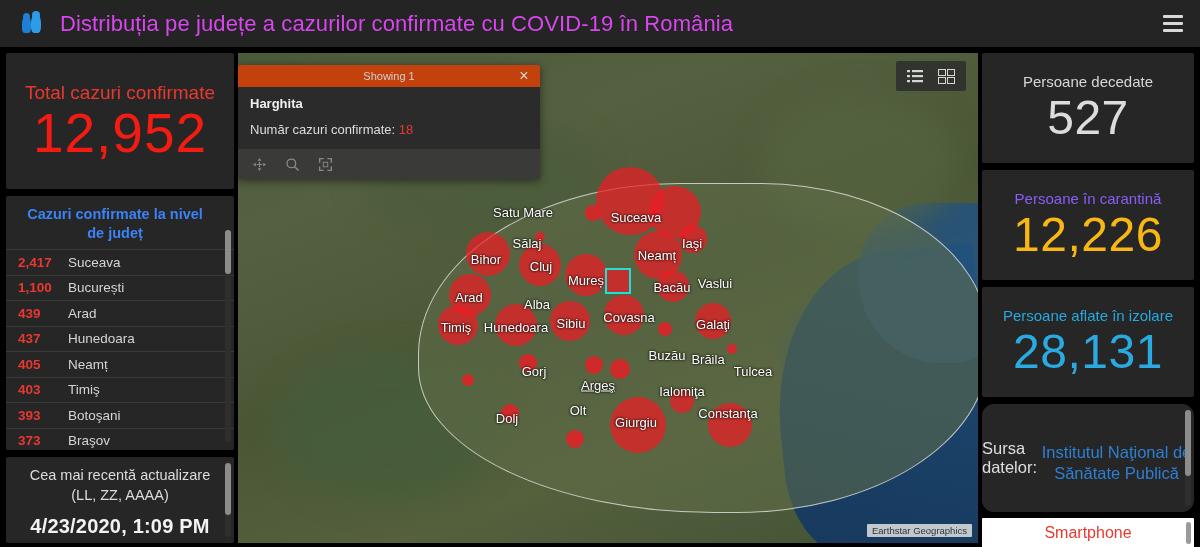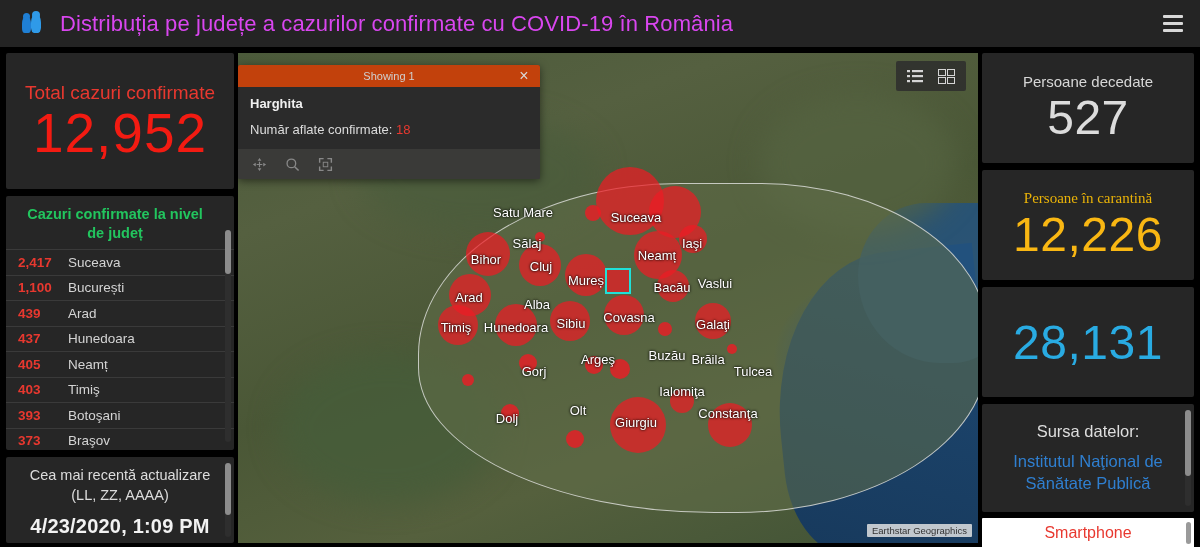--- a/index.html
+++ b/index.html
@@ -48,21 +48,21 @@
     display: flex; flex-direction: column; align-items: center; justify-content: center;
   }
   .total-label { color: #e8382f; font-size: 19px; margin-bottom: 2px; }
   .total-value { color: #f31b12; font-size: 55px; font-weight: 400; line-height: 1.0; letter-spacing: 1px;}
 
   .list-panel {
     margin-top: 7px; height: 254px; width: 228px; border-radius: 2px;
     overflow: hidden; position: relative;
   }
   .list-title {
-    color: #22c55e; font-size: 14.5px; font-weight: bold; text-align: center;
+    color: #3b82f6; font-size: 14.5px; font-weight: bold; text-align: center;
     padding: 9px 26px 7px 16px; line-height: 1.28;
   }
   .list-rows { position: relative; }
   .list-row {
     height: 25.5px; display: flex; align-items: center;
     border-top: 1px solid #3a3a3a; padding-left: 12px;
     font-size: 13.5px;
   }
   .row-count { color: #e8382f; font-weight: bold; min-width: 44px; }
   .row-name { color: #d4d4d4; margin-left: 6px; }
@@ -172,29 +172,29 @@
   .stat-panel {
     width: 212px; border-radius: 2px; background:#262626;
     display: flex; flex-direction: column; align-items: center; justify-content: center;
   }
   .stat-label { font-size: 15px; }
   .stat-value { font-size: 48px; line-height: 1.05; letter-spacing: .5px; margin-top: 3px;}
   .p-dead { height: 110px; }
   .p-dead .stat-label { color: #d7d7d7; }
   .p-dead .stat-value { color: #dcdcdc; }
   .p-quar { height: 110px; margin-top: 7px; }
-  .p-quar .stat-label { color: #eab308; font-family: Liberation Serif, serif; }
+  .p-quar .stat-label { color: #8b5cf6; }
   .p-quar .stat-value { color: #f9b713; }
   .p-isol { height: 110px; margin-top: 7px; }
   .p-isol .stat-label { color: #26a9e0; }
   .p-isol .stat-value { color: #29abe2; }
 
   .source-panel {
-    height: 108px; margin-top: 7px; width: 212px; border-radius: 2px; background:#262626;
-    display: flex; flex-direction: column; align-items: center; justify-content: center;
+    height: 108px; margin-top: 7px; width: 212px; border-radius: 12px; background:#262626;
+    display: flex; flex-direction: row; align-items: center; justify-content: center;
     position: relative; overflow:hidden;
   }
   .source-label { color: #dedede; font-size: 16.5px; }
   .source-link {
     color: #2f7fd0; font-size: 16.5px; text-align: center; margin-top: 10px;
     line-height: 1.28; cursor: pointer;
   }
   .source-panel .scrollbar { top: 6px; height: 96px; right: 3px; }
   .source-panel .thumb { height: 66px; }
 
@@ -335,21 +335,21 @@
         <div class="mlabel" style="left: 477px; top: 230px;">Vaslui</div>
         <div class="mlabel" style="left: 434px; top: 234px;">Bacău</div>
         <div class="mlabel" style="left: 231px; top: 244px;">Arad</div>
         <div class="mlabel" style="left: 299px; top: 251px;">Alba</div>
         <div class="mlabel" style="left: 218px; top: 274px;">Timiş</div>
         <div class="mlabel" style="left: 278px; top: 274px;">Hunedoara</div>
         <div class="mlabel" style="left: 333px; top: 270px;">Sibiu</div>
         <div class="mlabel" style="left: 391px; top: 264px;">Covasna</div>
         <div class="mlabel" style="left: 475px; top: 271px;">Galaţi</div>
         <div class="mlabel" style="left: 296px; top: 318px;">Gorj</div>
-        <div class="mlabel" style="left: 360px; top: 306px;">Argeş</div>
+        <div class="mlabel" style="left: 360px; top: 332px; text-decoration: underline;">Argeş</div>
         <div class="mlabel" style="left: 429px; top: 302px;">Buzău</div>
         <div class="mlabel" style="left: 470px; top: 306px; text-align: center;">Brăila</div>
         <div class="mlabel" style="left: 515px; top: 318px;">Tulcea</div>
         <div class="mlabel" style="left: 444px; top: 338px;">Ialomiţa</div>
         <div class="mlabel" style="left: 269px; top: 365px;">Dolj</div>
         <div class="mlabel" style="left: 340px; top: 357px;">Olt</div>
         <div class="mlabel" style="left: 398px; top: 369px;">Giurgiu</div>
         <div class="mlabel" style="left: 490px; top: 360px;">Constanţa</div>
       </div>
     <div class="sel-box" id="sel-box" style="left: 380px; top: 228px; border-color: rgb(31, 224, 216);"></div>
@@ -374,21 +374,21 @@
     <div class="attribution">Earthstar Geographics</div>
 
     <div class="popup">
       <div class="popup-head">
         <div class="popup-head-title">Showing 1</div>
         <div class="popup-close">×</div>
       </div>
       <div class="popup-body">
         <div class="popup-county">Harghita</div>
         <div class="popup-field">
-          <span>Număr aflate confirmate:</span>
+          <span>Număr cazuri confirmate:</span>
           <span class="val">18</span>
         </div>
       </div>
       <div class="popup-actions">
         <svg class="pa-ico" viewBox="0 0 16 16">
           <path d="M8 1 L10 4 H6 Z M8 15 L6 12 H10 Z M1 8 L4 6 V10 Z M15 8 L12 10 V6 Z M7.4 5 h1.2 v6 h-1.2 Z M5 7.4 h6 v1.2 h-6 Z" fill="#888"></path>
         </svg>
         <svg class="pa-ico" viewBox="0 0 16 16">
           <circle cx="6.8" cy="6.8" r="4.6" fill="none" stroke="#888" stroke-width="1.4"></circle>
           <line x1="10.3" y1="10.3" x2="14.5" y2="14.5" stroke="#888" stroke-width="1.6"></line>
@@ -404,20 +404,21 @@
   <div class="right-col">
     <div class="stat-panel p-dead">
       <div class="stat-label">Persoane decedate</div>
       <div class="stat-value">527</div>
     </div>
     <div class="stat-panel p-quar">
       <div class="stat-label">Persoane în carantină</div>
       <div class="stat-value">12,226</div>
     </div>
     <div class="stat-panel p-isol">
+      <div class="stat-label">Persoane aflate în izolare</div>
       <div class="stat-value">28,131</div>
     </div>
     <div class="source-panel">
       <div class="source-label">Sursa datelor:</div>
       <div class="source-link">Institutul Naţional de Sănătate Publică</div>
       <div class="scrollbar">
         <div class="thumb"></div>
       </div>
     </div>
     <div class="smartphone-btn">

